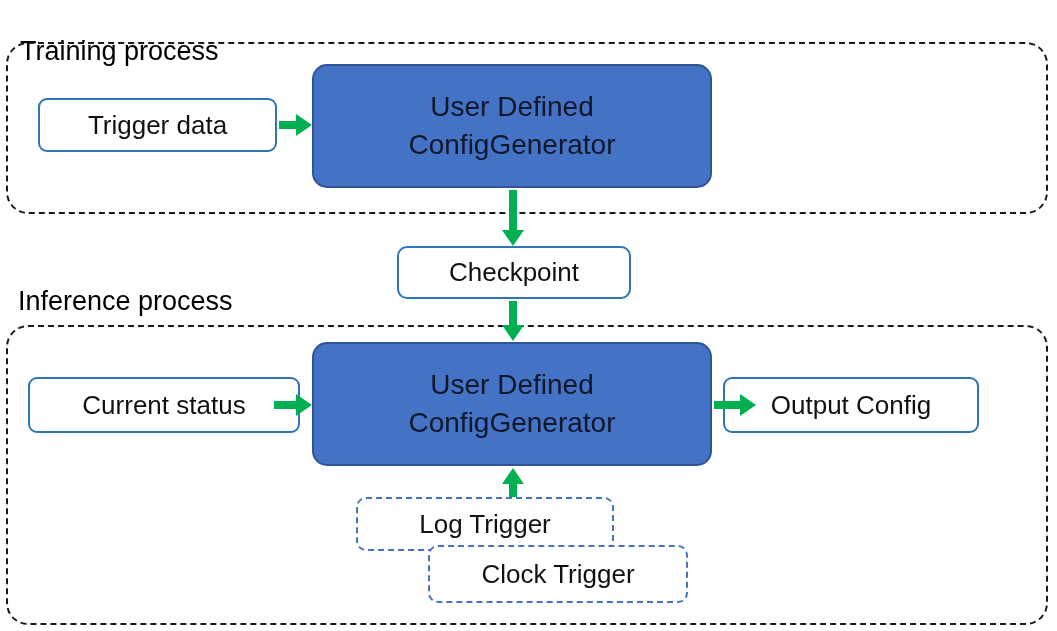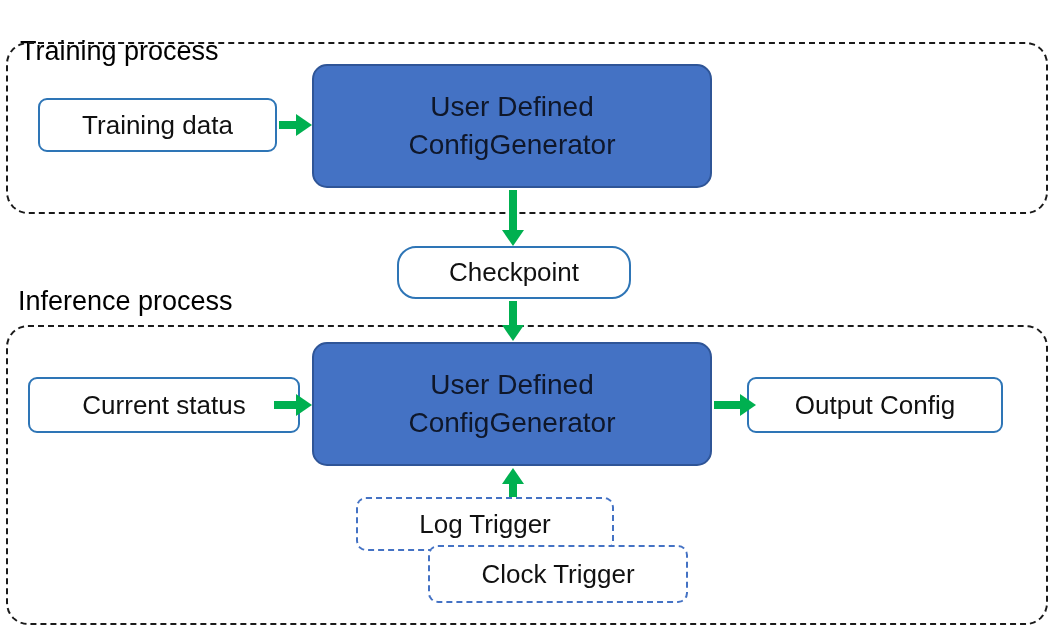--- a/index.html
+++ b/index.html
@@ -95,38 +95,38 @@
 </style>
 </head>
 <body>
 
 <div class="canvas">
 
   <div class="process-label" style="left:20px; top:8px;margin-top:28px;">Training process</div>
 
   <div class="container-dashed" style="left:6px; top:42px; width:1042px; height:172px;"></div>
 
-  <div class="white-box" style="left:38px; top:98px; width:239px; height:54px;">Training data</div>
+  <div class="white-box" style="left:38px; top:98px; width:239px; height:54px;">Trigger data</div>
 
   <div class="arrow" style="left:279px; top:114px; width:33px; height:22px;">
     <div class="shaft" style="left:0; top:7px; width:18px; height:8px;"></div>
     <div class="head right" style="left:17px; top:0;"></div>
   </div>
 
   <div class="blue-box" style="left:312px; top:64px; width:400px; height:124px;">
     <div>User Defined</div>
     <div>ConfigGenerator</div>
   </div>
 
   <div class="arrow" style="left:502px; top:190px; width:22px; height:56px;">
     <div class="shaft" style="left:7px; top:0; width:8px; height:41px;"></div>
     <div class="head down" style="left:0; top:40px;"></div>
   </div>
 
-  <div class="white-box" style="left:397px; top:246px; width:234px; height:53px; border-radius:19px;">Checkpoint</div>
+  <div class="white-box" style="left:397px; top:246px; width:234px; height:53px; border-radius:10px;">Checkpoint</div>
 
   <div class="arrow" style="left:502px; top:301px; width:22px; height:40px;">
     <div class="shaft" style="left:7px; top:0; width:8px; height:25px;"></div>
     <div class="head down" style="left:0; top:24px;"></div>
   </div>
 
   <div class="process-label" style="left:18px; top:286px;">Inference process</div>
 
   <div class="container-dashed" style="left:6px; top:325px; width:1042px; height:300px;"></div>
 
@@ -140,21 +140,21 @@
   <div class="blue-box" style="left:312px; top:342px; width:400px; height:124px;">
     <div>User Defined</div>
     <div>ConfigGenerator</div>
   </div>
 
   <div class="arrow" style="left:714px; top:394px; width:42px; height:22px;">
     <div class="shaft" style="left:0; top:7px; width:27px; height:8px;"></div>
     <div class="head right" style="left:26px; top:0;"></div>
   </div>
 
-  <div class="white-box" style="left:747px; top:377px; width:256px; height:56px;text-align:right;">Output Config</div>
+  <div class="white-box" style="left:723px; top:377px; width:256px; height:56px;text-align:right;">Output Config</div>
 
   <div class="arrow" style="left:502px; top:468px; width:22px; height:29px;">
     <div class="head up" style="left:0; top:0;"></div>
     <div class="shaft" style="left:7px; top:15px; width:8px; height:14px;"></div>
   </div>
 
   <div class="dashed-box" style="left:428px; top:545px; width:260px; height:58px; z-index:5;">Clock Trigger</div>
 
   <div class="dashed-box" style="left:356px; top:497px; width:258px; height:54px; z-index:2;">Log Trigger</div>
 

